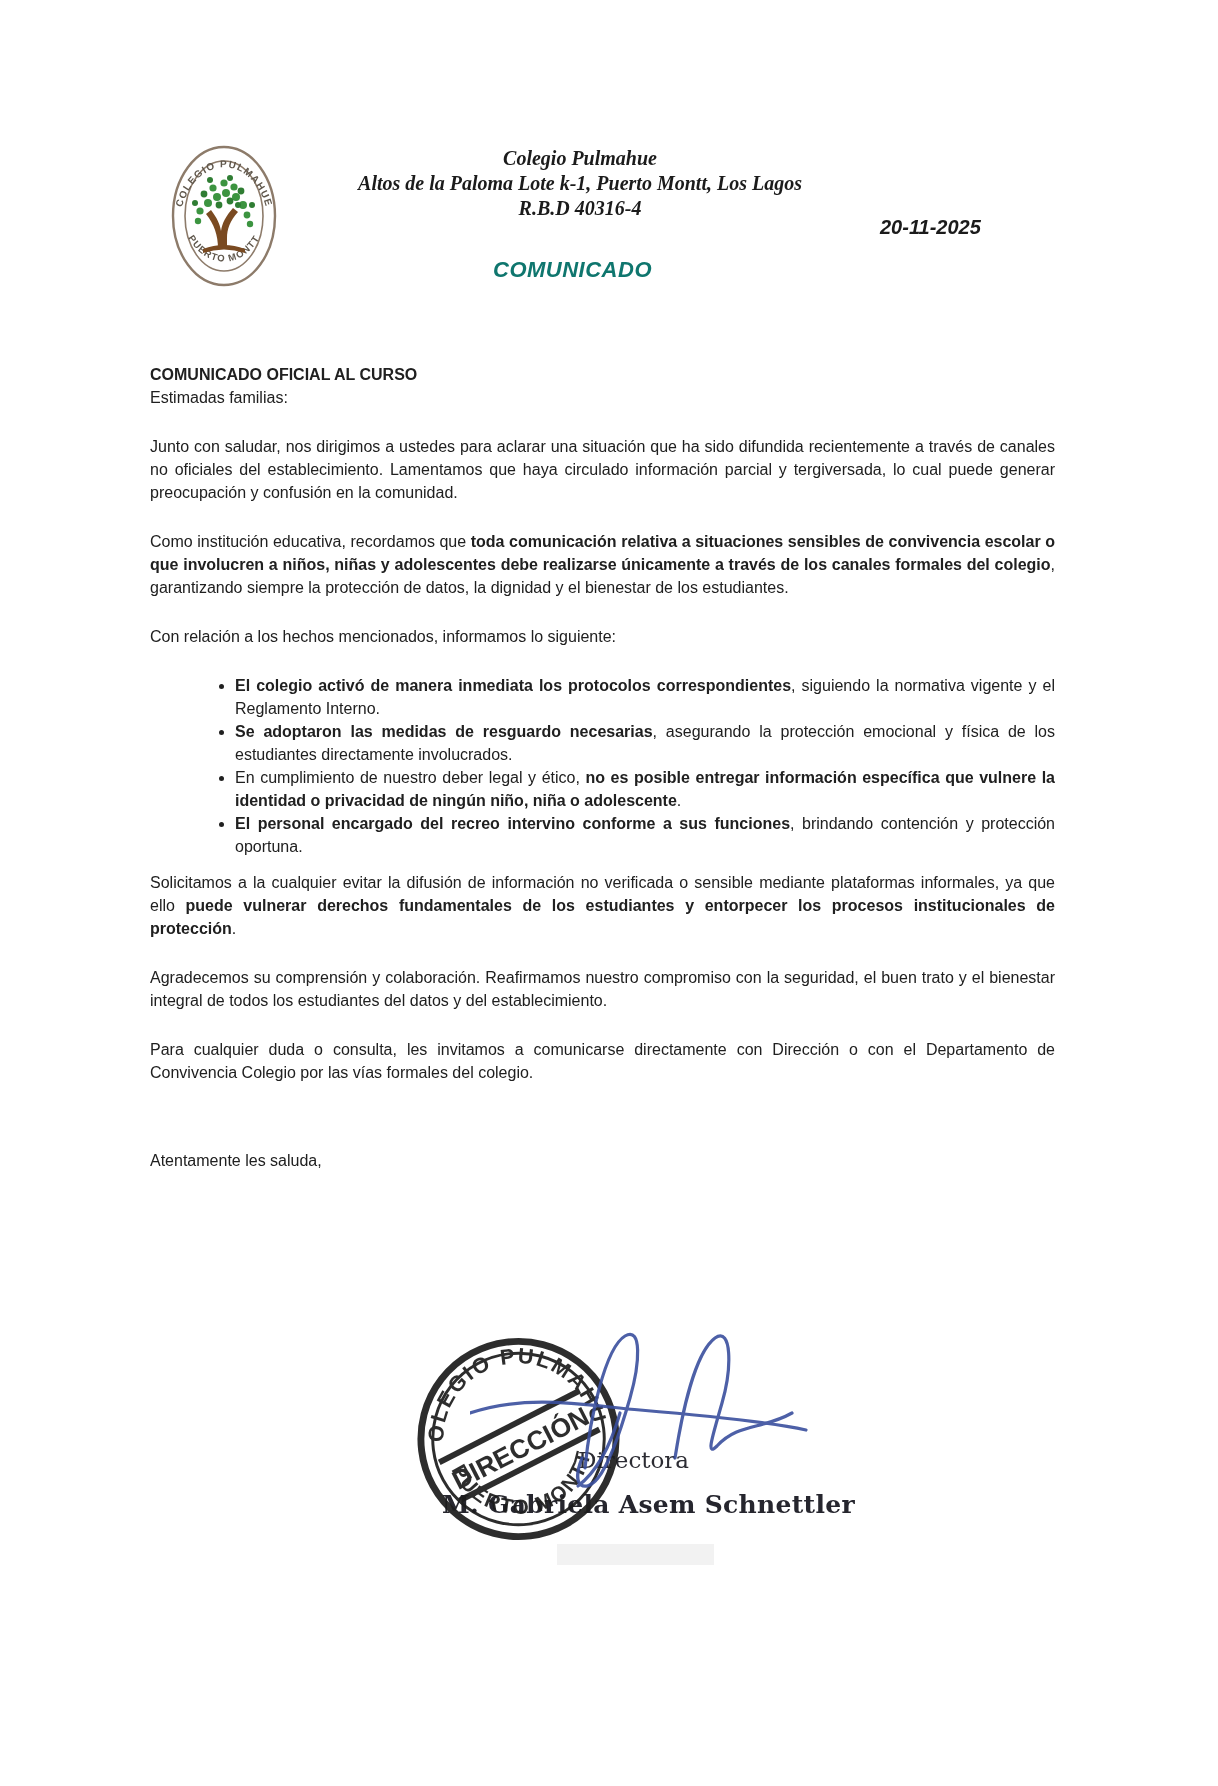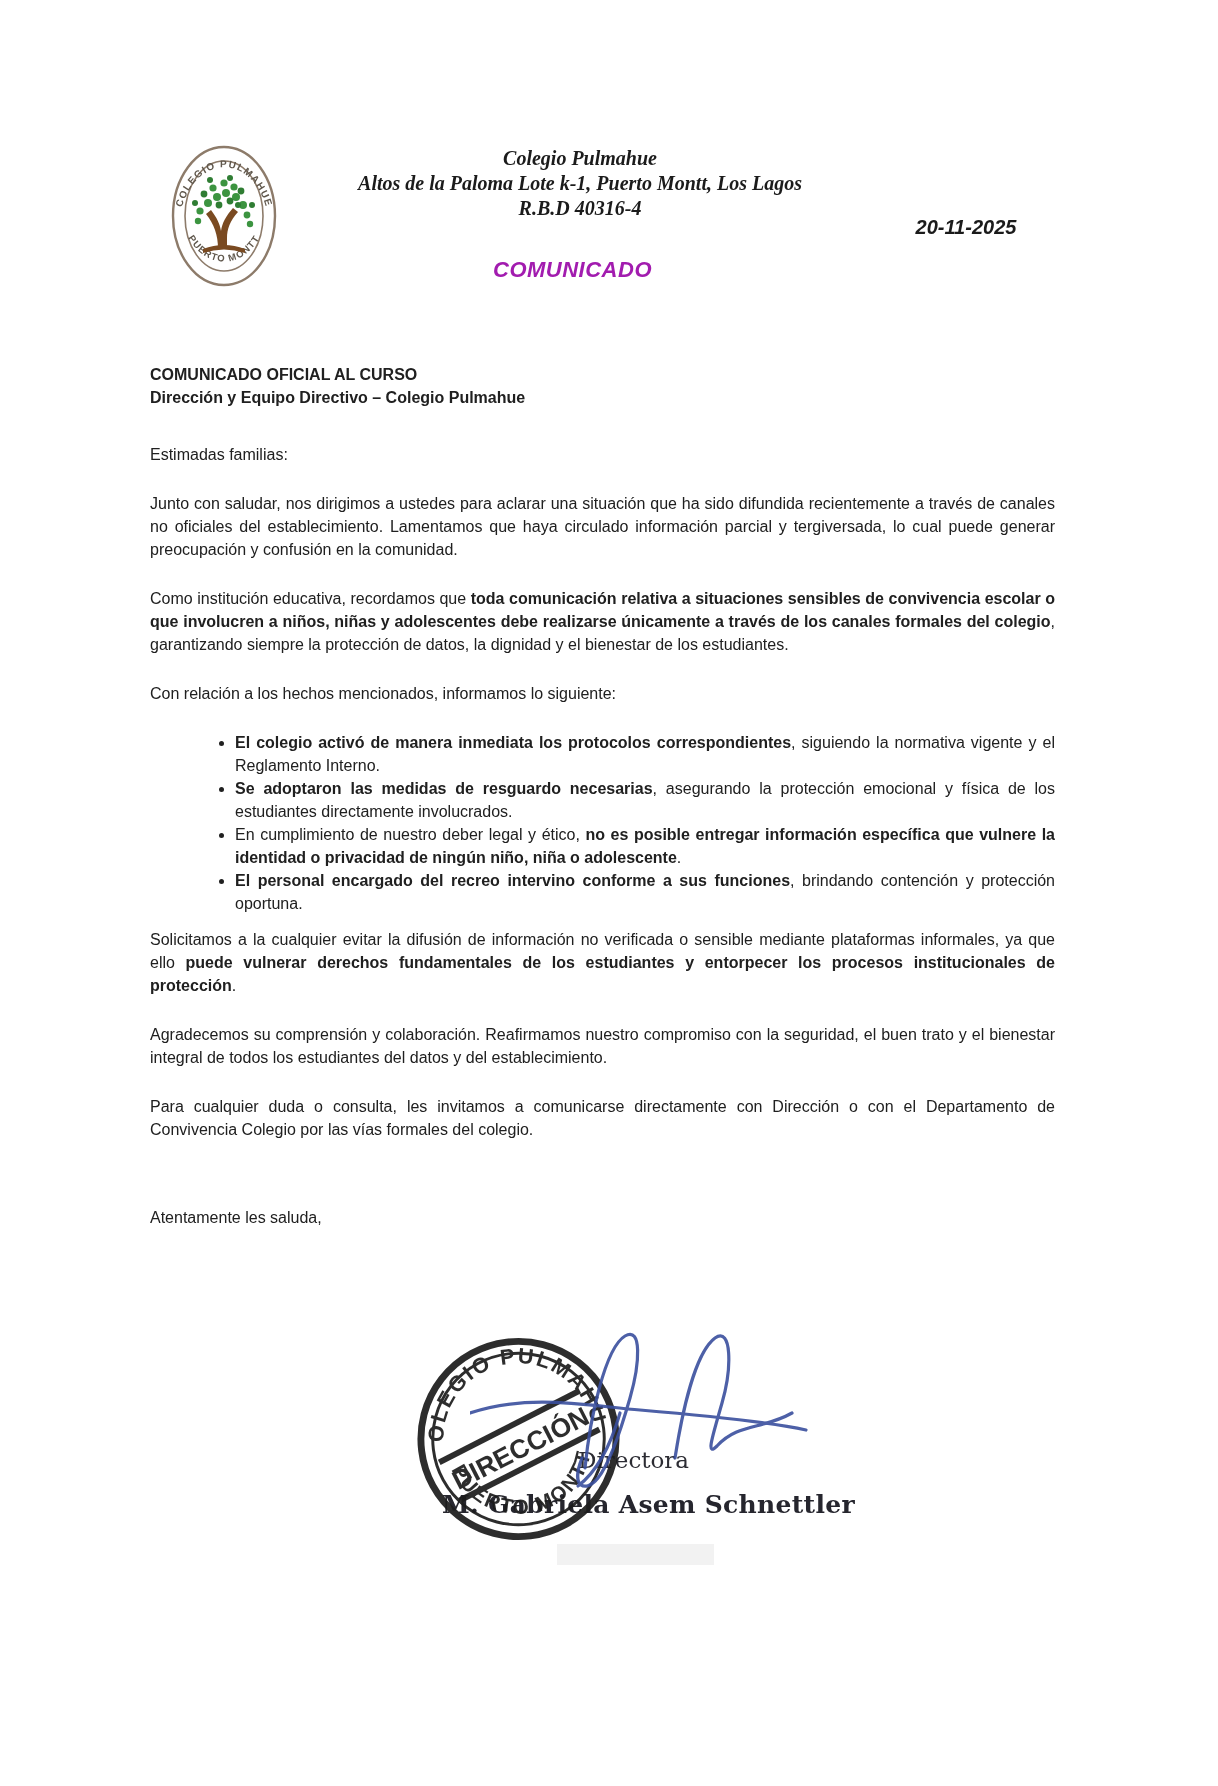--- a/index.html
+++ b/index.html
@@ -15,26 +15,26 @@
   .logo{position:absolute;left:170px;top:144px;width:108px;height:144px;}
   .head-center{
     position:absolute;left:290px;top:146px;width:580px;
     text-align:center;
     font-family:"Liberation Serif", serif;
     font-weight:bold;font-style:italic;
     font-size:20px;line-height:25px;color:#1b1b1b;
   }
   .head-date{
     position:absolute;left:880px;top:216px;width:172px;
-    text-align:center;
+    text-align:left;
     font-weight:bold;font-style:italic;font-size:20px;color:#1b1b1b;
   }
   .head-doc-type{
     position:absolute;left:493px;top:257px;
-    font-weight:bold;font-style:italic;font-size:22px;letter-spacing:.5px;color:#a21caf;
+    font-weight:bold;font-style:italic;font-size:22px;letter-spacing:.5px;color:#0f766e;
   }
   
   .main{
     position:absolute;left:150px;top:363px;width:905px;
     font-size:16px;line-height:23px;
   }
   .main p{margin:0 0 26px 0;text-align:justify;}
   .main p.nj{text-align:left;}
   .t1{font-weight:bold;margin:0 !important;}
   .t2{font-weight:bold;margin:0 0 34px 0 !important;}
@@ -113,21 +113,20 @@
     <div>Altos de la Paloma Lote k-1, Puerto Montt, Los Lagos</div>
     <div>R.B.D 40316-4</div>
   </div>
 
   <div class="head-date">20-11-2025</div>
 
   <div class="head-doc-type">COMUNICADO</div>
 
   <div class="main">
     <p class="t1 nj">COMUNICADO OFICIAL AL CURSO</p>
-    <p class="t2 nj">Dirección y Equipo Directivo – Colegio Pulmahue</p>
 
     <p class="nj">Estimadas familias:</p>
 
     <p><span>Junto con saludar, nos dirigimos a ustedes para aclarar una situación que ha sido difundida recientemente a través de canales no oficiales del establecimiento. Lamentamos que haya circulado información parcial y tergiversada, lo cual puede generar preocupación y confusión en la comunidad.</span></p>
 
     <p><span>Como institución educativa, recordamos que </span><span class="b">toda comunicación relativa a situaciones sensibles de convivencia escolar o que involucren a niños, niñas y adolescentes debe realizarse únicamente a través de los canales formales del colegio</span><span>, garantizando siempre la protección de datos, la dignidad y el bienestar de los estudiantes.</span></p>
 
     <p class="nj"><span>Con relación a los hechos mencionados, informamos lo siguiente:</span></p>
 
     <ul class="bullets">

